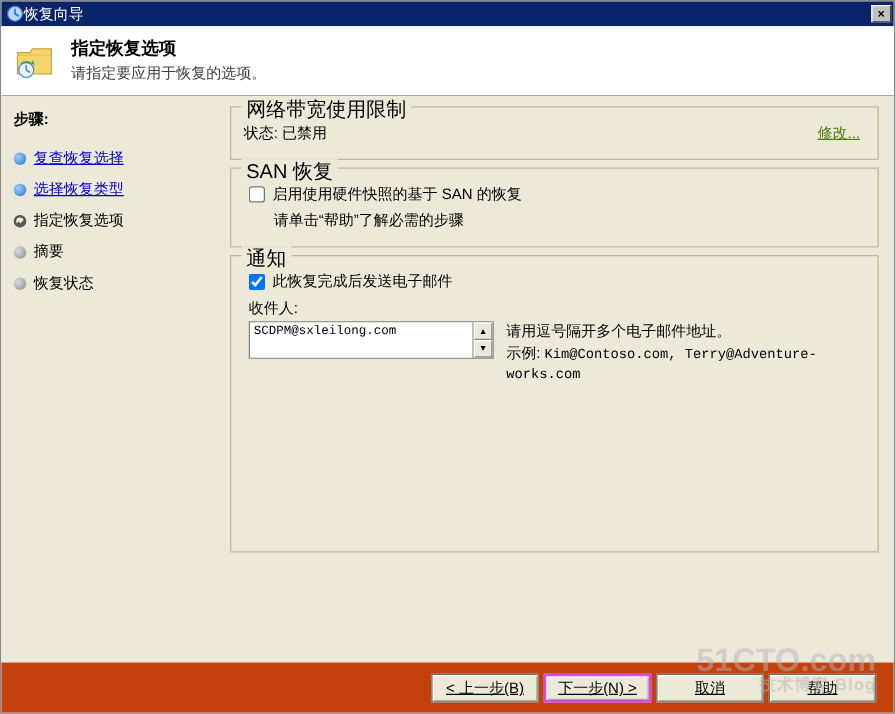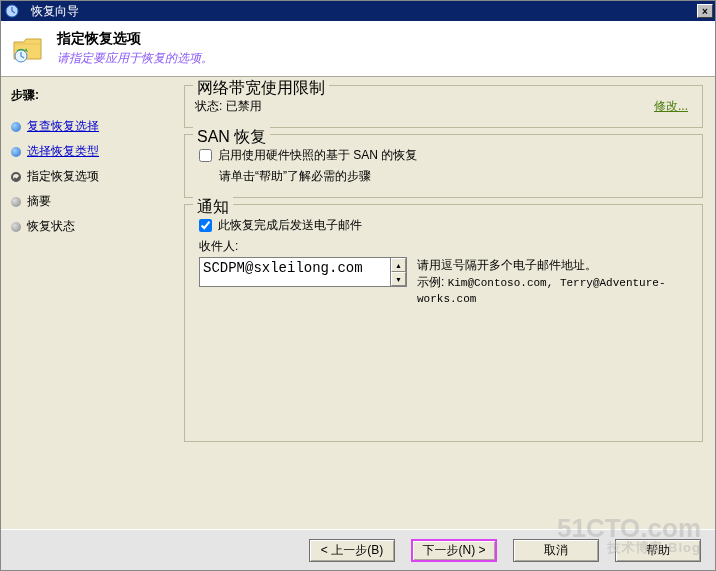--- a/index.html
+++ b/index.html
@@ -15,21 +15,21 @@
   
   .title-bar {
     background: #0a246a;
     color: #fff;
     height: 20px;
     display: flex;
     align-items: center;
     justify-content: space-between;
     padding: 0 2px 0 4px;
   }
-  .title-bar .title-left { display: flex; align-items: center; gap: 12px; }
+  .title-bar .title-left { display: flex; align-items: center; gap: 0; }
   .title-bar .title-text { font-size: 12px; }
   .title-icon svg { display: block; }
   .close-btn {
     width: 16px; height: 14px;
     background: #c0c0c0;
     border: 1px solid #fff;
     border-right-color: #404040;
     border-bottom-color: #404040;
     display: flex; align-items: center; justify-content: center;
     font-family: Arial, sans-serif;
@@ -42,21 +42,21 @@
     height: 56px;
     background: #fff;
     border-bottom: 1px solid #aca899;
     display: flex;
     align-items: center;
     padding: 0 10px;
     gap: 12px;
   }
   .header-icon { width: 34px; height: 34px; }
   .header-text .h-title { font-size: 14px; font-weight: bold; margin-bottom: 2px; }
-  .header-text .h-sub { font-size: 12px; color: #8b5cf6; font-style: italic; }
+  .header-text .h-sub { font-size: 12px; color: #404040; }
   
   .content {
     display: flex;
     height: 452px;
     background: #ece9d8;
   }
   .sidebar {
     width: 175px;
     padding: 10px 10px;
     font-size: 12px;
@@ -116,21 +116,21 @@
     border: 1px solid #7f7f7f;
     background: #fff;
     width: 210px;
     height: 30px;
   }
   .textarea-wrap textarea {
     flex: 1;
     border: none;
     resize: none;
     font-family: "Courier New", monospace;
-    font-size: 14px;
+    font-size: 10px;
     padding: 2px 3px;
     outline: none;
   }
   .spin {
     width: 16px;
     display: flex; flex-direction: column;
     border-left: 1px solid #7f7f7f;
   }
   .spin button {
     flex: 1;
@@ -139,27 +139,28 @@
     border-right-color: #888; border-bottom-color: #888;
     font-size: 7px; line-height: 1;
     cursor: pointer;
     padding:0;
   }
   .recipients-hint { font-size: 12px; }
   .recipients-hint .ex { font-family: "Courier New", monospace; font-size: 11px; }
   
   .footer {
     height: 42px;
-    background: #e5e5e5;
+    background: #c2410c;
     border-top: 1px solid #fff;
     display: flex;
     align-items: center;
     justify-content: flex-end;
-    gap: 16px;
+    gap: 4px;
     padding: 0 14px;
+    text-decoration: underline;
   }
   .btn {
     min-width: 86px;
     height: 23px;
     background: #ece9d8;
     border: 1px solid #707070;
     box-shadow: inset 1px 1px 0 #fff, inset -1px -1px 0 #aca899;
     font-size: 12px;
     cursor: pointer;
     padding: 0 8px;

